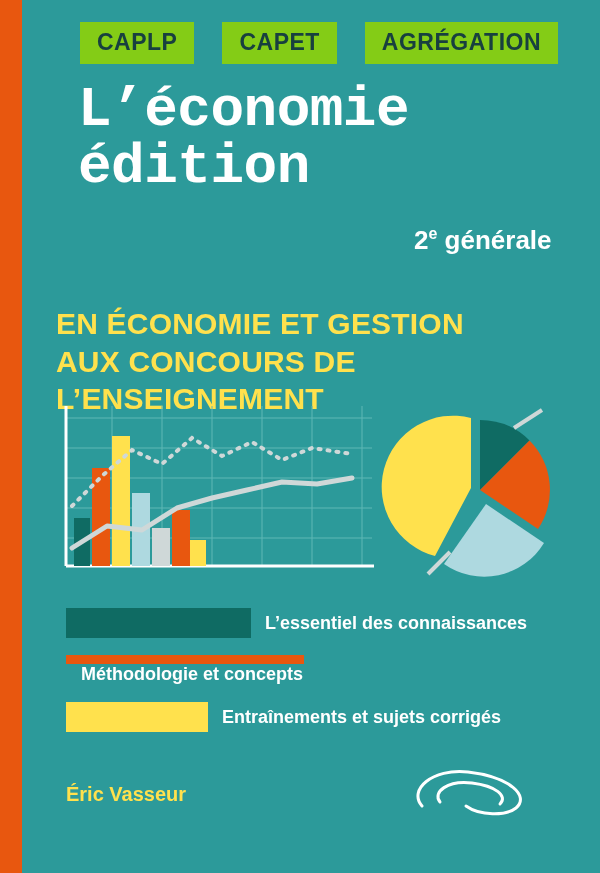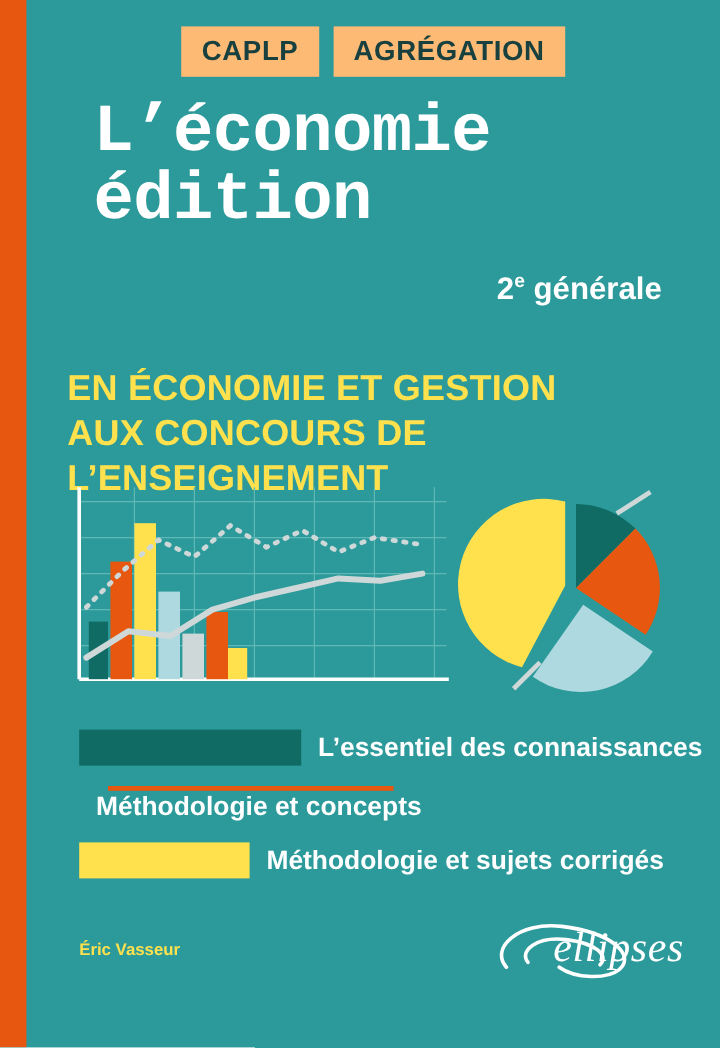--- a/index.html
+++ b/index.html
@@ -38,28 +38,29 @@
   .badges {
     position: absolute;
     top: 22px;
     left: 0;
     width: 578px;
     display: flex;
     justify-content: center;
     gap: 12px;
   }
   .badge {
-    background: #fdba74;
+    background: #84cc16;
     color: #18403f;
     font-weight: bold;
     font-size: 23px;
     letter-spacing: 0.5px;
     padding: 9px 17px 10px 17px;
     line-height: 1;
     white-space: nowrap;
+    margin-left: 16px;
   }
 
   
   .title {
     position: absolute;
     top: 82px;
     left: 56px;
     width: 520px;
     color: #ffffff;
     font-size: 56px;
@@ -119,36 +120,36 @@
     left: 44px;
     height: 30px;
     display: flex;
     align-items: center;
   }
   .barrow .bar {
     height: 30px;
   }
   .barrow .cap {
     color: #ffffff;
-    font-size: 22px;
+    font-size: 18px;
     font-weight: bold;
     margin-left: 14px;
     white-space: nowrap;
   }
   .r1 { top: 10px; }
   .r2 { top: 57px; flex-direction: column; }
   .r3 { top: 104px; }
 
   
   .author {
     position: absolute;
     left: 44px;
     top: 783px;
     color: #ffe14d;
-    font-size: 14px;
+    font-size: 20px;
     font-weight: bold;
   }
   .publisher {
     position: absolute;
     right: 30px;
     top: 762px;
     width: 160px;
     height: 60px;
   }
   .publisher .word {
@@ -166,20 +167,21 @@
 <body>
 
 <div class="cover">
 
   <div class="spine"></div>
 
   <div class="content">
 
     <div class="badges">
       <div class="badge">CAPLP</div>
+      <div class="badge">CAPET</div>
       <div class="badge">AGRÉGATION</div>
     </div>
 
     <div class="title">
       <span>L’économie</span>
       <span class="line2">édition</span>
     </div>
 
     <div class="edition">
       <span>2</span><sup>e</sup><span> générale</span>
@@ -239,28 +241,27 @@
       <div class="barrow r1">
         <div class="bar" style="width:185px;background:#0f6b63;"></div>
         <div class="cap">L’essentiel des connaissances</div>
       </div>
       <div class="barrow r2">
         <div class="bar" style="width:238px;background:#e8570f;"></div>
         <div class="cap">Méthodologie et concepts</div>
       </div>
       <div class="barrow r3">
         <div class="bar" style="width:142px;background:#ffe14d;"></div>
-        <div class="cap">Méthodologie et sujets corrigés</div>
+        <div class="cap">Entraînements et sujets corrigés</div>
       </div>
     </div>
 
     <div class="author">Éric Vasseur</div>
 
     <div class="publisher">
       <svg width="160" height="60" viewBox="0 0 160 60">
         <path d="M12,44 C-2,28 22,6 58,10 C100,15 120,34 106,46 C96,54 70,54 56,44" fill="none" stroke="#ffffff" stroke-width="3" stroke-linecap="round"></path>
         <path d="M30,40 C22,30 38,18 62,21 C86,24 98,34 90,42" fill="none" stroke="#ffffff" stroke-width="3" stroke-linecap="round"></path>
       </svg>
-      <div class="word">ellipses</div>
     </div>
 
   </div>
 </div>
 
 </body></html>

